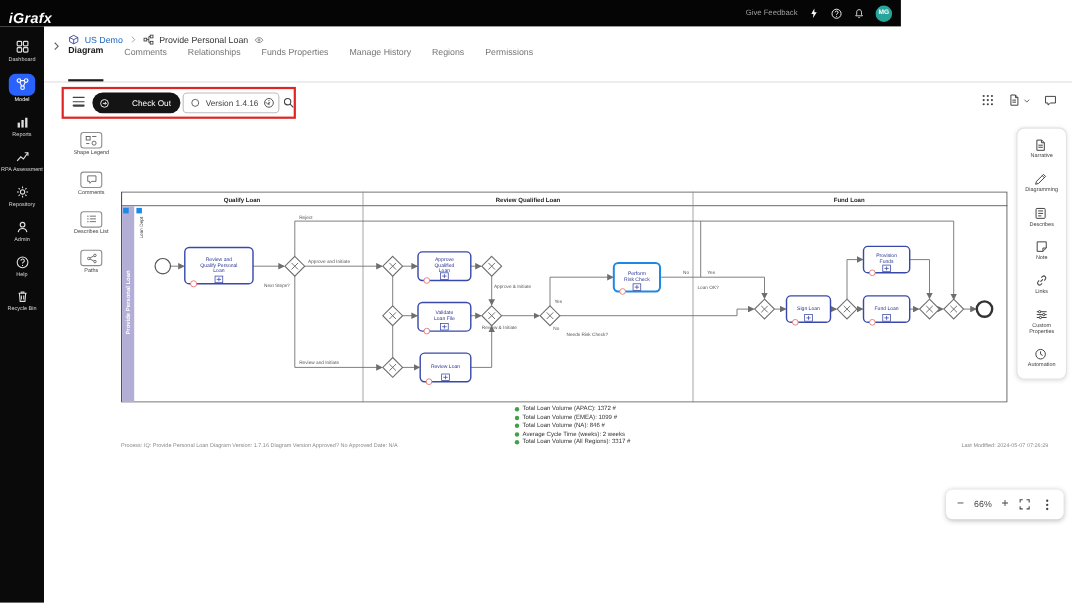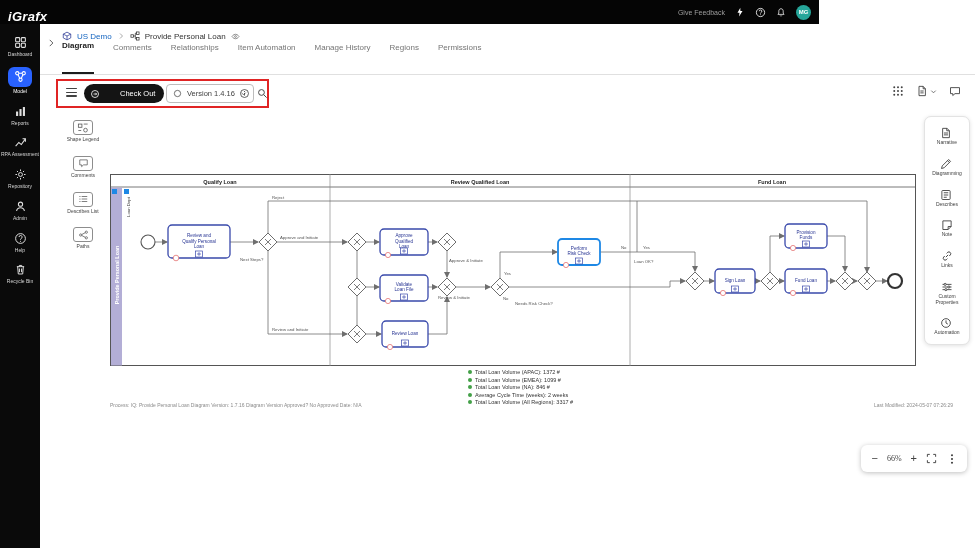--- a/index.html
+++ b/index.html
@@ -66,21 +66,21 @@
   .diagram-wrap { position:absolute; left:70px; top:150px; width:806px; height:192px; }
   .legend { position:absolute; left:428px; top:345px; display:flex; flex-direction:column; gap:1.5px; }
   .legend-row { display:flex; align-items:center; gap:3px; font-size:5.5px; color:#333; }
   .dot { width:4px; height:4px; border-radius:50%; background:#43a047; flex:0 0 auto; }
   .footer-left { position:absolute; left:70px; top:378px; font-size:5px; color:#8a8a8a; }
   .footer-right { position:absolute; right:22px; top:378px; font-size:5px; color:#8a8a8a; }
 
   
   .zoombar { position:absolute; right:8px; bottom:8px; height:27px; background:#fff; border-radius:6px; box-shadow:0 1px 5px rgba(0,0,0,.25); display:flex; align-items:center; gap:9px; padding:0 10px; color:#424242; z-index:10; }
   .zoombar .zbtn { font-size:11px; line-height:1; cursor:pointer; }
-  .zoombar .zlevel { font-size:8px;font-family:Liberation Serif, serif; }
+  .zoombar .zlevel { font-size:8px; }
   .zoombar .zico { width:11px; height:11px; display:flex; align-items:center; justify-content:center; }
 
   
   .ph { font:bold 5.5px "Liberation Sans",sans-serif; fill:#222; text-anchor:middle; }
   .tk { font:4.6px "Liberation Sans",sans-serif; fill:#283593; text-anchor:middle; }
   .el { font:4.3px "Liberation Sans",sans-serif; fill:#555; }
   .lane-text { font:bold 5.4px "Liberation Sans",sans-serif; fill:#fff; text-anchor:middle; }
   .sub-text { font:4.3px "Liberation Sans",sans-serif; fill:#444; text-anchor:middle; }
   svg .edge { stroke:#6e6e6e; stroke-width:.8; fill:none; }
   svg .gwx { stroke:#6e6e6e; stroke-width:.9; }
@@ -232,21 +232,21 @@
             <path d="M1.8 8S4 4 8 4s6.2 4 6.2 4S12 12 8 12 1.8 8 1.8 8z"></path>
             <circle cx="8" cy="8" r="1.6"></circle>
           </svg>
       </span>
     </div>
 
     <div class="tabs">
       <div class="tab active">Diagram</div>
       <div class="tab">Comments</div>
       <div class="tab">Relationships</div>
-      <div class="tab">Item Automation</div>
+      <div class="tab">Funds Properties</div>
       <div class="tab">Manage History</div>
       <div class="tab">Regions</div>
       <div class="tab">Permissions</div>
     </div>
 
     <div class="toolbar">
       <div class="red-box"></div>
       <div class="tb-burger">
           <span></span>
           <span></span>

